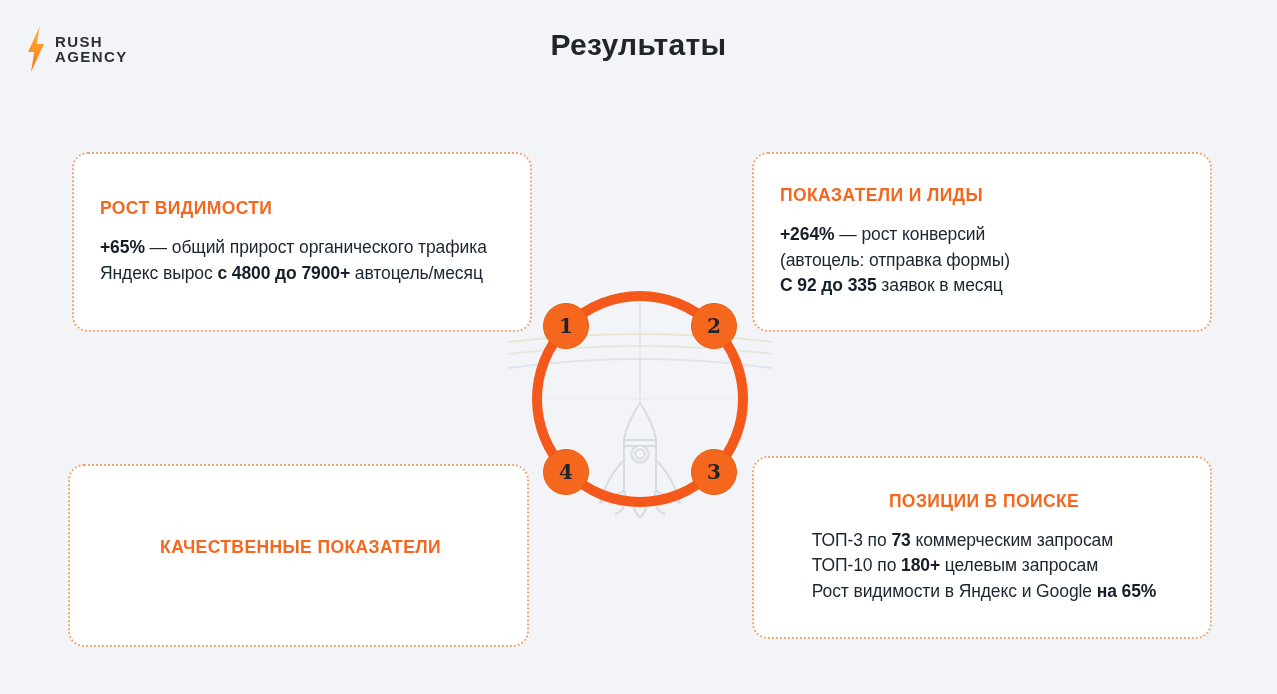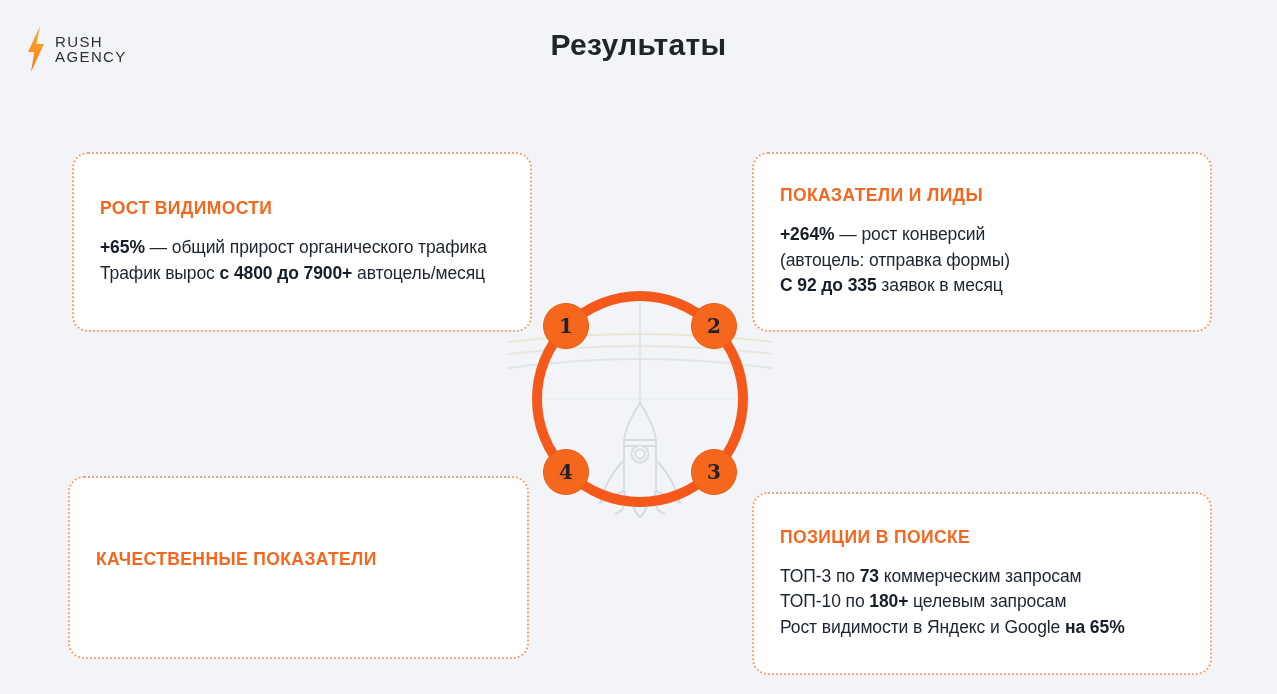--- a/index.html
+++ b/index.html
@@ -12,42 +12,42 @@
     color:#1d2531;
   }
   
   .logo {
     position:absolute; left:28px; top:26px;
     display:flex; align-items:center; gap:10px;
   }
   .logo-bolt { width:17px; height:46px; }
   .logo-text {
     display:flex; flex-direction:column;
-    font-weight:400; font-size:15px; line-height:15px;
+    font-weight:700; font-size:15px; line-height:15px;
     letter-spacing:1.4px; color:#2b3036;
   }
   .page-title {
     position:absolute; left:0; right:0; top:28px;
     text-align:center;
     font-size:30px; font-weight:800; color:#20242b;
     letter-spacing:0.3px;
   }
   
   .card {
     position:absolute;
     background:#ffffff;
     border:2px dotted #f0a678;
     border-radius:16px;
     display:flex; flex-direction:column; justify-content:center;
     padding:0 22px 0 26px;
   }
   .card-1 { left:72px;  top:152px; width:460px; height:180px; }
   .card-2 { left:752px; top:152px; width:460px; height:180px; }
-  .card-3 { left:68px;  top:476px; width:461px; height:183px; }
-  .card-4 { left:752px; top:492px; width:460px; height:183px; }
+  .card-3 { left:68px;  top:464px; width:461px; height:183px;text-align:center; }
+  .card-4 { left:752px; top:456px; width:460px; height:183px;align-items:center; }
   .card-heading {
     color:#f4671f; font-weight:800; font-size:17.5px;
     letter-spacing:0.4px; margin-bottom:16px;
   }
   .card-body .line {
     font-size:17.5px; line-height:25.5px; color:#1d2531;
     letter-spacing:-0.1px;
   }
   .card-body strong { font-weight:800; color:#161e29; }
   
@@ -126,21 +126,21 @@
     <span>3</span>
   </div>
 <div class="badge badge-4">
     <span>4</span>
   </div>
 
 <div class="card card-1">
   <div class="card-heading">РОСТ ВИДИМОСТИ</div>
   <div class="card-body">
       <div class="line"><strong>+65%</strong><span> — общий прирост органического трафика</span></div>
-      <div class="line"><span>Трафик вырос </span><strong>с 4800 до 7900+</strong><span> автоцель/месяц</span></div>
+      <div class="line"><span>Яндекс вырос </span><strong>с 4800 до 7900+</strong><span> автоцель/месяц</span></div>
     </div>
 </div>
 
 <div class="card card-2">
   <div class="card-heading">ПОКАЗАТЕЛИ И ЛИДЫ</div>
   <div class="card-body">
       <div class="line"><strong>+264%</strong><span> — рост конверсий</span></div>
       <div class="line"><span>(автоцель: отправка формы)</span></div>
       <div class="line"><strong>С 92 до 335</strong><span> заявок в месяц</span></div>
     </div>

